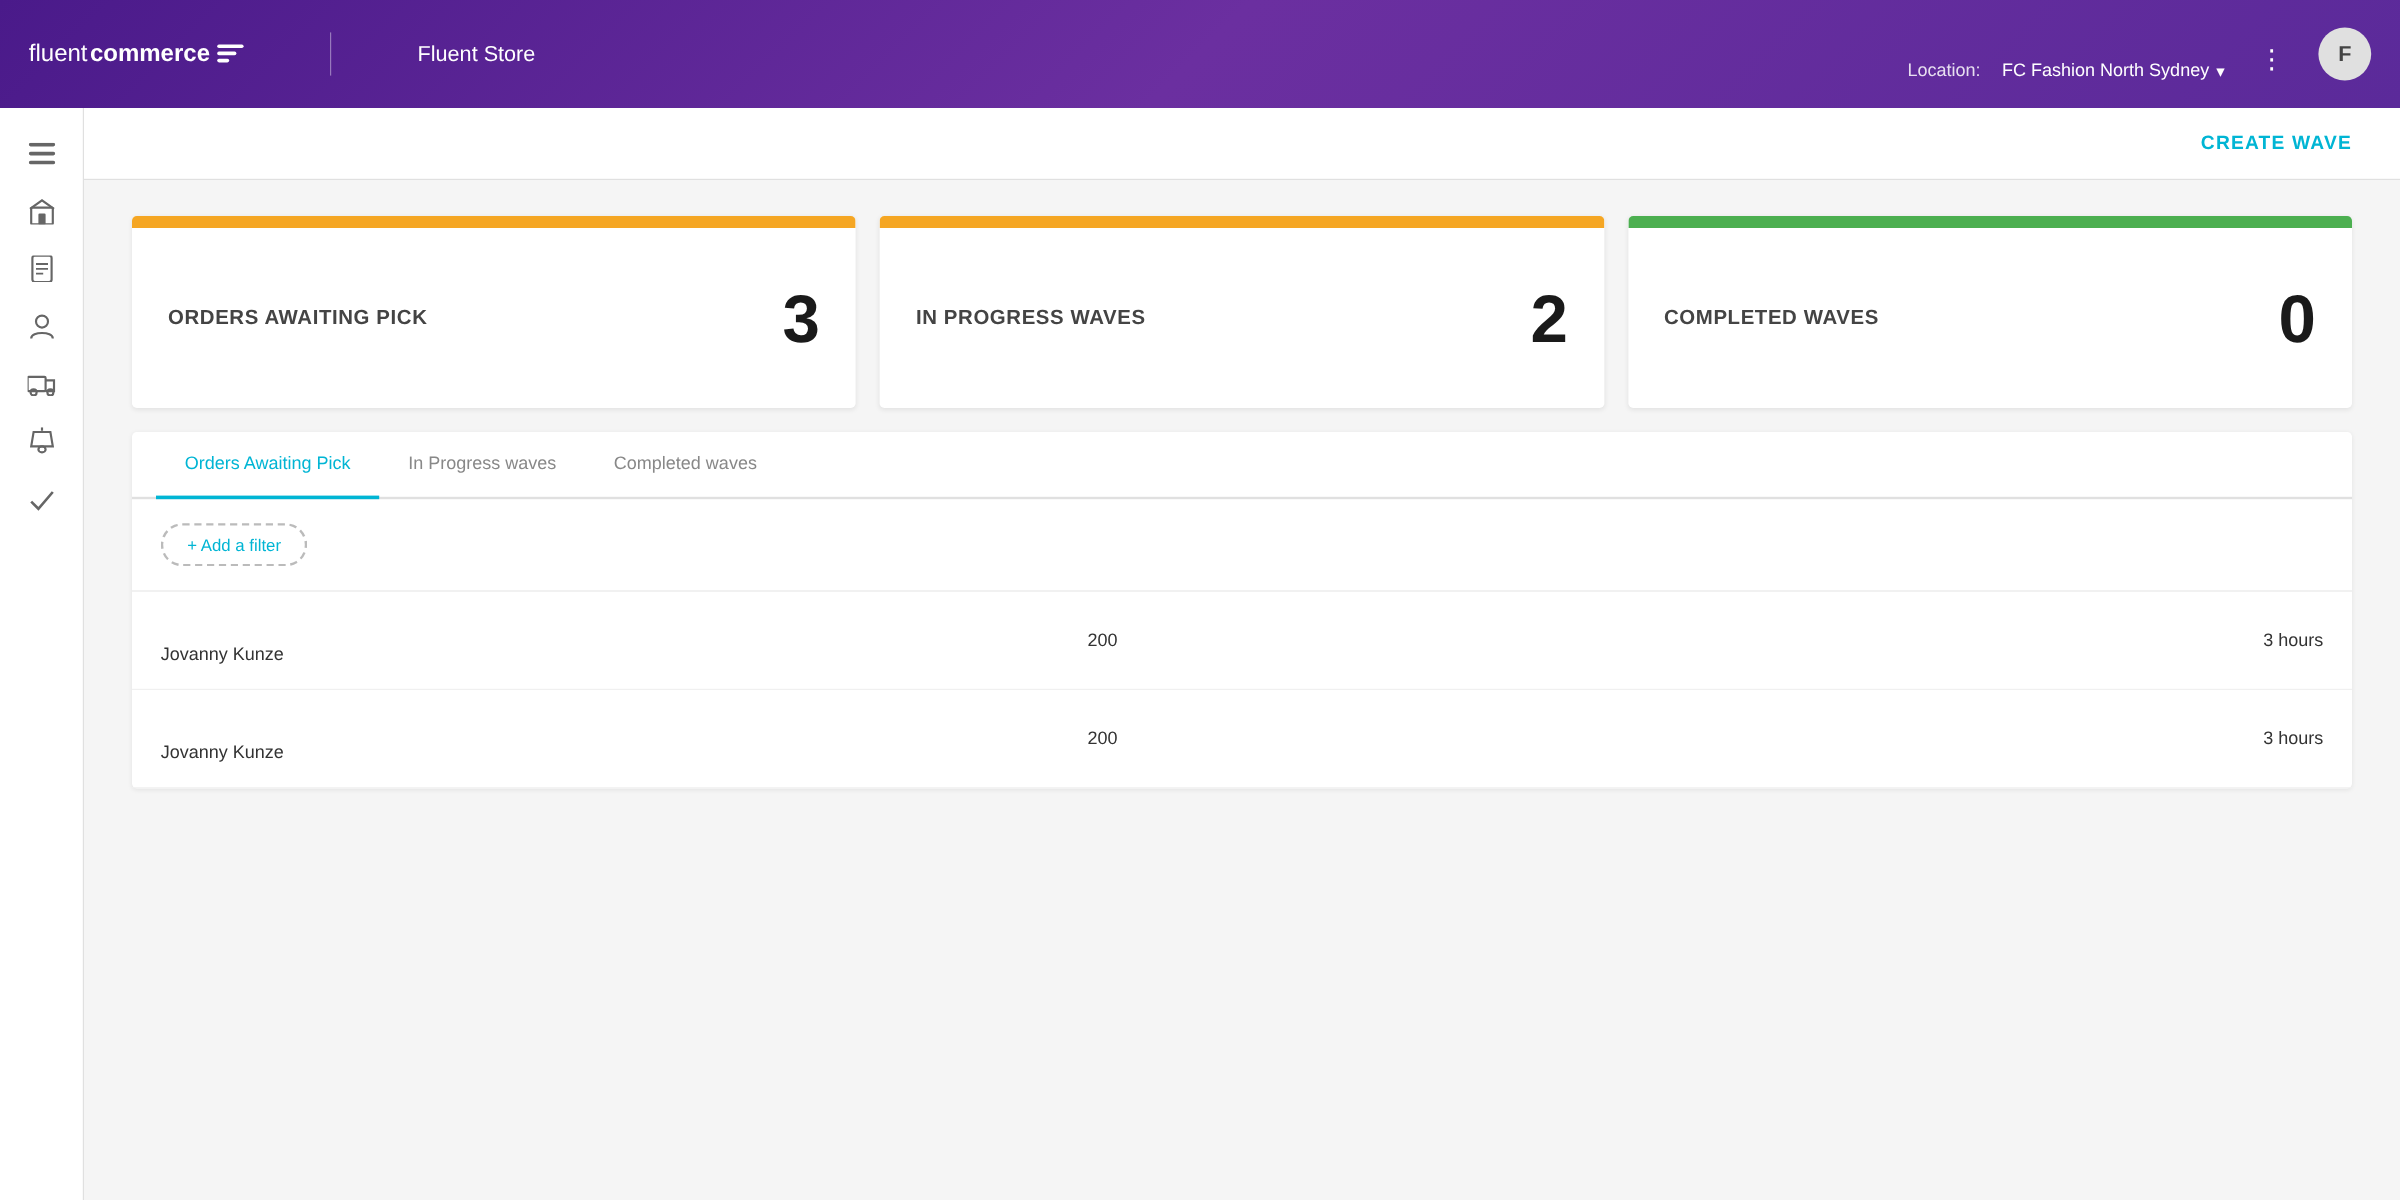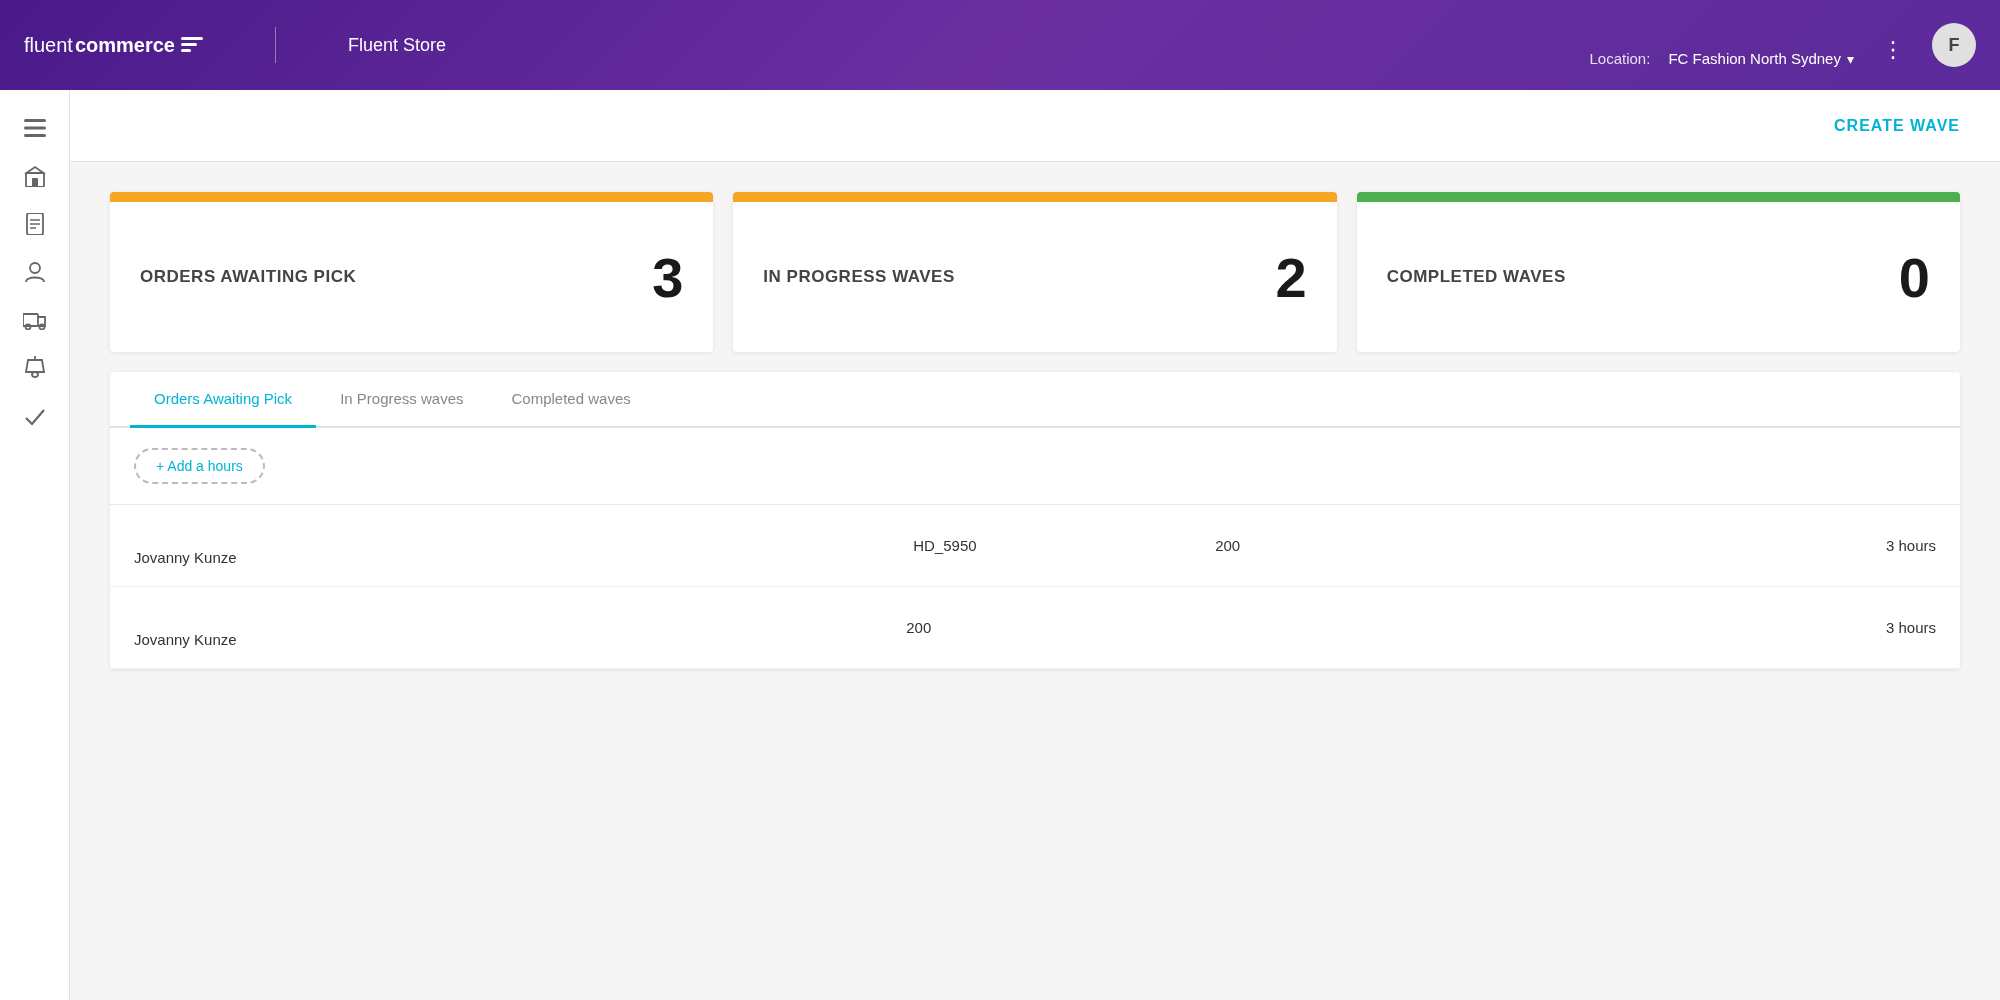--- a/index.html
+++ b/index.html
@@ -104,21 +104,21 @@
     .main-content {
       flex: 1;
       background: #f5f5f5;
       overflow-y: auto;
       padding: 0;
     }
 
     
     .top-bar {
       background: white;
-      height: 72px;
+      height: 60px;
       display: flex;
       align-items: center;
       justify-content: flex-end;
       padding: 0 40px;
       border-bottom: 1px solid #e0e0e0;
     }
     .create-wave-btn {
       color: #00b5d4;
       font-size: 16px;
       font-weight: 700;
@@ -375,35 +375,34 @@
         </div>
         <div class="tab">
           <span>In Progress waves</span>
         </div>
         <div class="tab">
           <span>Completed waves</span>
         </div>
       </div>
 
       <div class="filter-bar">
-        <button class="add-filter-btn">+ Add a hours</button>
+        <button class="add-filter-btn">+ Add a filter</button>
       </div>
 
       <div class="table-area">
-
-        <div class="table-row">
-          <span class="col-name">Jovanny Kunze</span>
-          <span class="col-code">HD_5950</span>
-          <span class="col-num">200</span>
-          <span class="col-time">3 hours</span>
-        </div>
 
         <div class="table-row">
           <span class="col-name">Jovanny Kunze</span>
           <span class="col-num">200</span>
           <span class="col-time">3 hours</span>
         </div>
 
+        <div class="table-row">
+          <span class="col-name">Jovanny Kunze</span>
+          <span class="col-num">200</span>
+          <span class="col-time">3 hours</span>
+        </div>
+
       </div>
     </div>
 
   </main>
 </div>
 
 </body></html>

